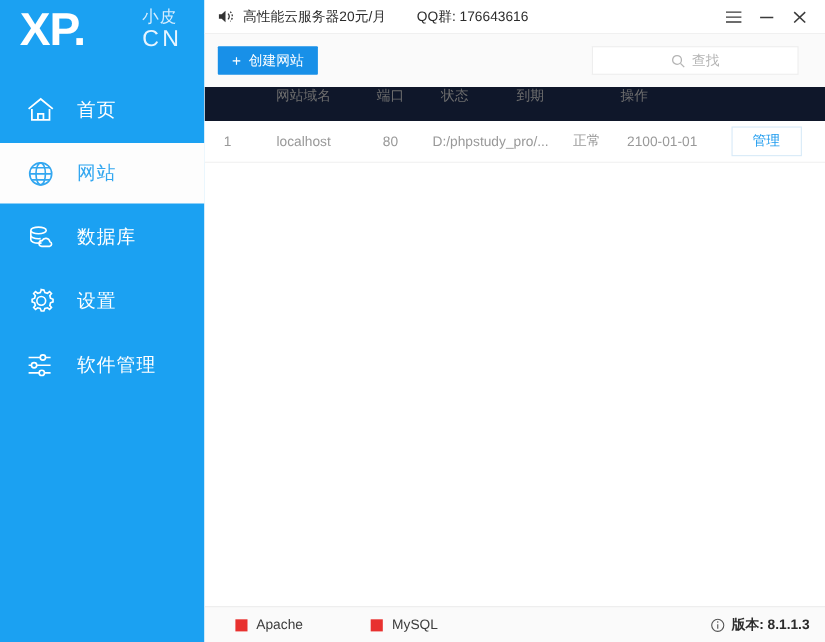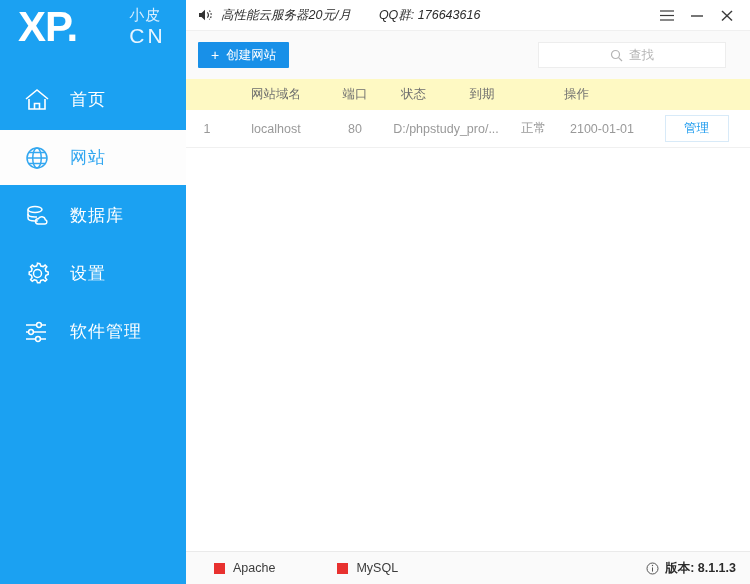--- a/index.html
+++ b/index.html
@@ -96,21 +96,20 @@
     display: flex;
     align-items: center;
     padding: 0 0 0 10px;
     border-bottom: 1px solid #f0f0f0;
   }
   .speaker-icon { width: 18px; height: 18px; flex: 0 0 18px; margin-right: 7px; }
   .title-text {
     font-size: 12.5px;
     color: #2b2b2b;
     white-space: nowrap;
-    font-style: italic;
   }
   .title-qq { margin-left: 28px; }
   .win-ctrls { margin-left: auto; display: flex; align-items: center; }
   .win-btn {
     width: 30px; height: 31px;
     display: flex; align-items: center; justify-content: center;
     cursor: pointer;
     color: #3b3b3b;
   }
   .win-btn:last-child { margin-right: 8px; }
@@ -145,23 +144,22 @@
     border: 1px solid #ededed;
     display: flex; align-items: center; justify-content: center;
   }
   .searchbox .mag { margin-right: 6px; display:flex; }
   .searchbox .ph { color: #b4b4b4; font-size: 12.5px; }
 
   
   .table-wrap { flex: 1; overflow: hidden; position: relative; background:#fff; }
   .thead {
     height: 31px;
-    background: #fef9c3;
-    display: flex;
-    align-items: center;
+    background: #0f172a;
+    display: flex;
     color: #6e6e6e;
     font-size: 12.5px;
   }
   .trow {
     height: 38px;
     display: flex;
     align-items: center;
     color: #999999;
     font-size: 12.5px;
     border-bottom: 1px solid #f0f0f0;

